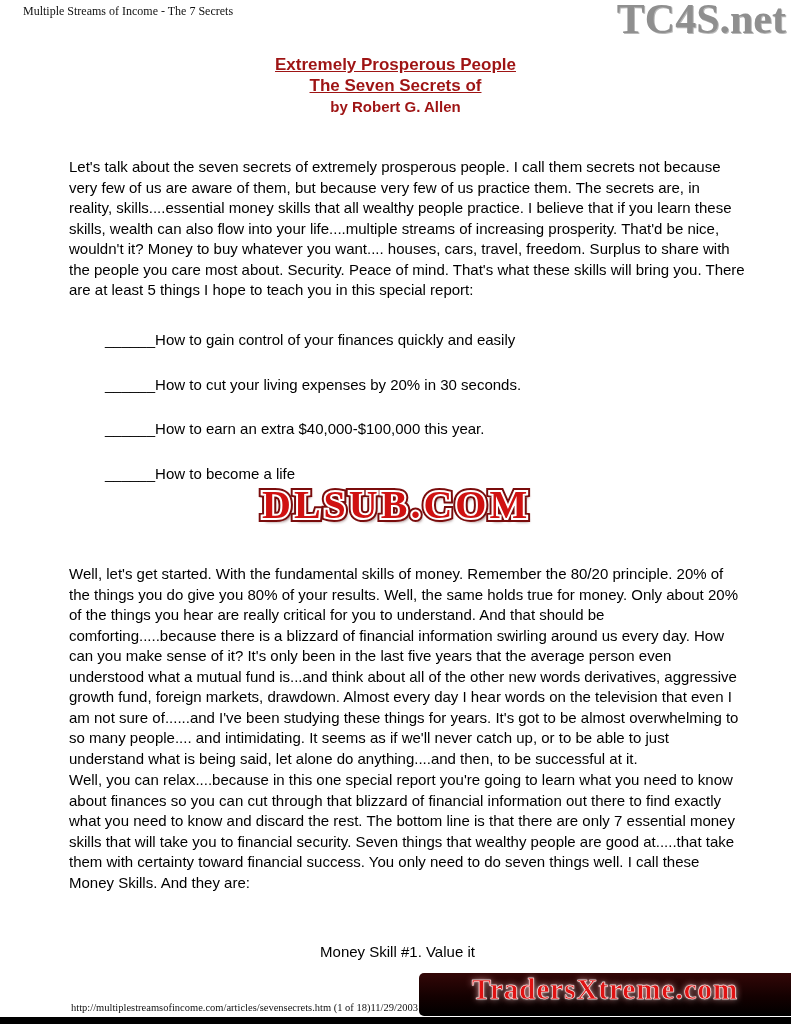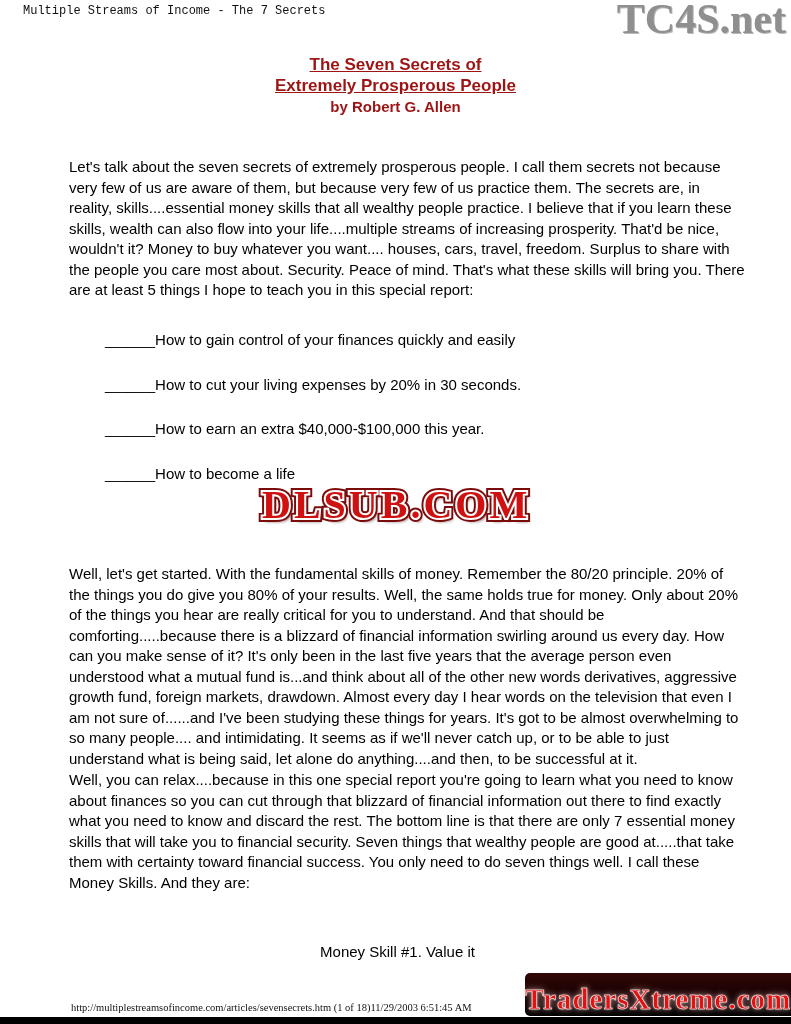--- a/index.html
+++ b/index.html
@@ -10,21 +10,21 @@
     background: var(--page_bg, #ffffff);
     font-family: "Liberation Sans", sans-serif;
     overflow: hidden;
   }
 
   
   .doc-header {
     position: absolute;
     left: 23px;
     top: 4px;
-    font-family: Liberation Mono, monospace;
+    font-family: Liberation Serif, serif;
     font-size: 12px;
     color: #111111;
     white-space: nowrap;
   }
 
   
   .tc4s {
     position: absolute;
     right: 5px;
     top: -5px;
@@ -121,26 +121,26 @@
     color: #111111;
     white-space: nowrap;
     padding-left: 48px;
   }
 
   
   .tx-logo {
     position: absolute;
     right: 0;
     top: 973px;
-    width: 266px;
+    width: 372px;
     height: 43px;
     background: linear-gradient(180deg, #330707 0%, #140101 55%, #000000 100%);
     border-radius: 5px 0 0 5px;
     display: flex;
-    align-items: flex-end;
+    align-items: flex-start;
     justify-content: center;
   }
   .tx-text {
     font-family: "Liberation Serif", serif;
     font-weight: bold;
     font-size: 29px;
     letter-spacing: 1px;
     color: var(--traders_red, #e01313);
     -webkit-text-stroke: 0.5px #fff2f2;
     text-shadow: 0 0 2px #ffffff, 0 0 7px #ffb3b3, 2px 3px 3px rgba(0,0,0,0.9);
@@ -160,22 +160,22 @@
 </head>
 <body>
 
 <div class="page">
 
   <div class="doc-header">Multiple Streams of Income - The 7 Secrets</div>
 
   <div class="tc4s">TC4S.net</div>
 
   <div class="title-block">
+    <div class="title-line">Extremely Prosperous People</div>
     <div class="title-line">The Seven Secrets of</div>
-    <div class="title-line">Extremely Prosperous People</div>
     <div class="byline">by Robert G. Allen</div>
   </div>
 
   <p class="para para-1">Let's talk about the seven secrets of extremely prosperous people. I call them secrets not because very few of us are aware of them, but because very few of us practice them. The secrets are, in reality, skills....essential money skills that all wealthy people practice. I believe that if you learn these skills, wealth can also flow into your life....multiple streams of increasing prosperity. That'd be nice, wouldn't it? Money to buy whatever you want.... houses, cars, travel, freedom. Surplus to share with the people you care most about. Security. Peace of mind. That's what these skills will bring you. There are at least 5 things I hope to teach you in this special report:</p>
 
   <div class="points-list">
     <div class="list-item">______How to gain control of your finances quickly and easily</div>
     <div class="list-item">______How to cut your living expenses by 20% in 30 seconds.</div>
     <div class="list-item">______How to earn an extra $40,000-$100,000 this year.</div>
     <div class="list-item">______How to become a life</div>

